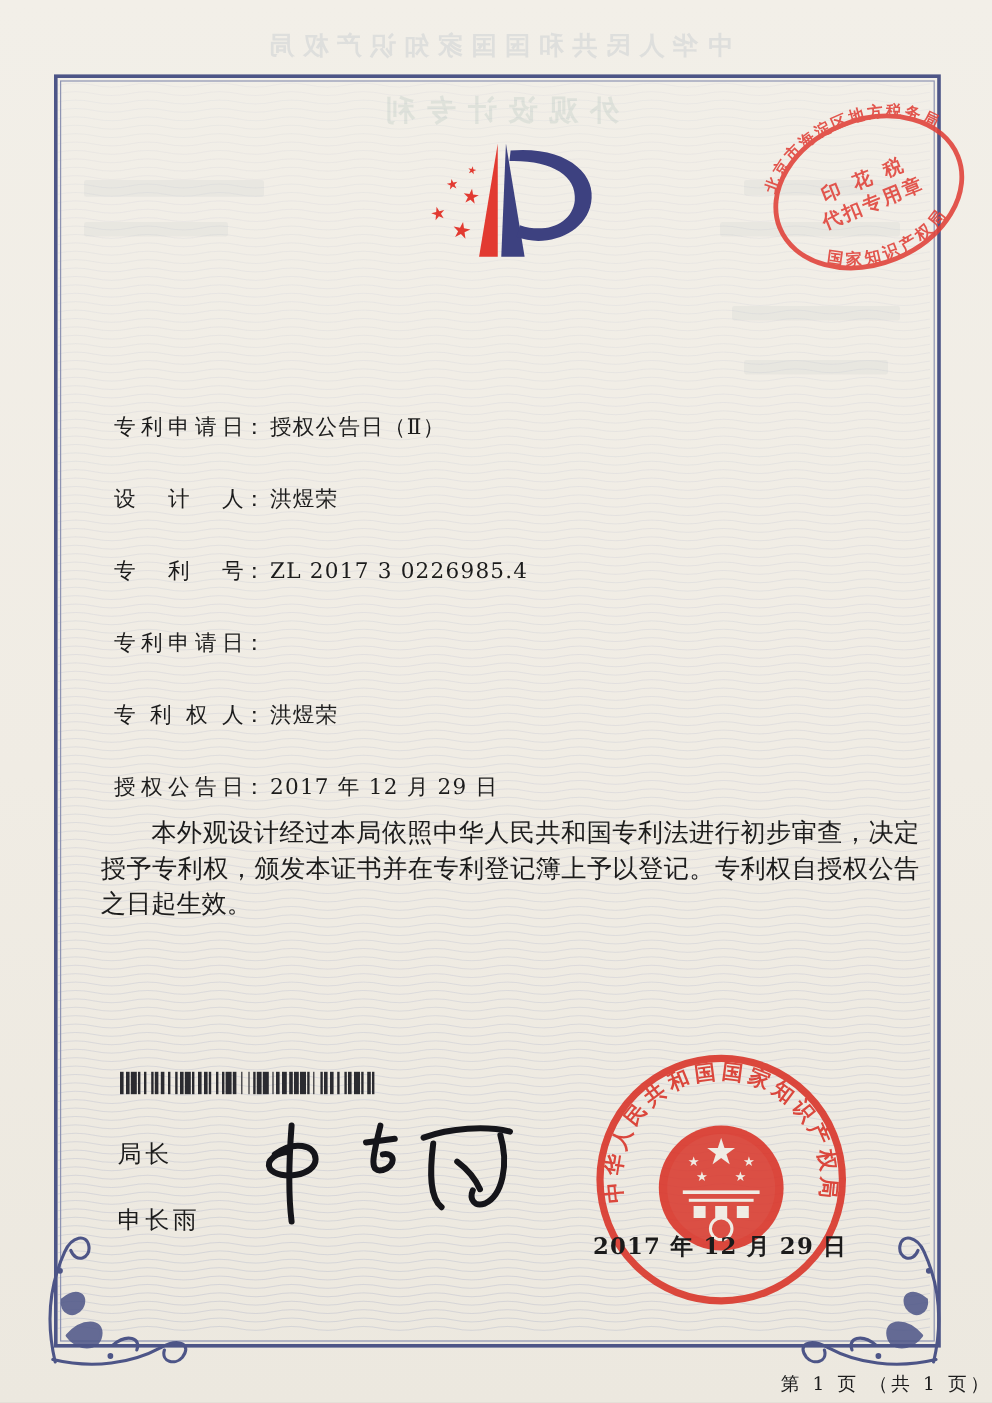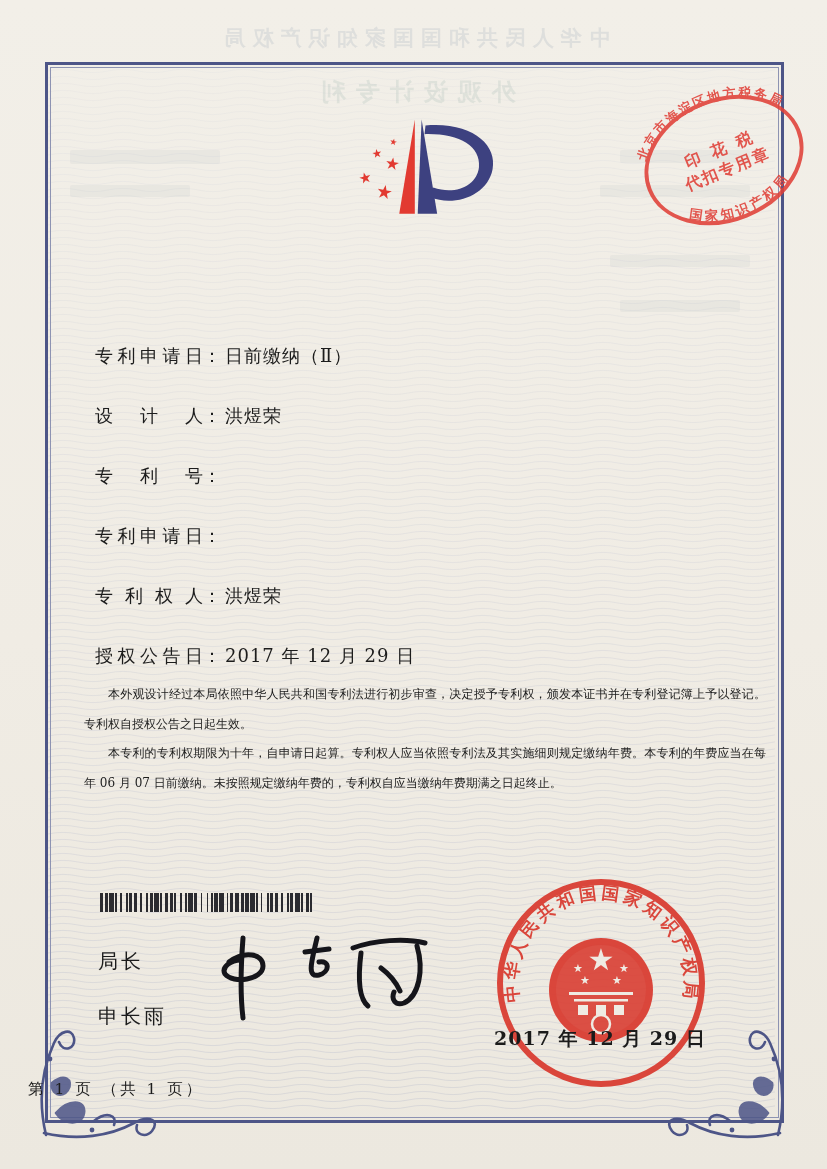--- a/index.html
+++ b/index.html
@@ -23,38 +23,38 @@
   .title{position:absolute;left:0;right:10px;top:238px;text-align:center;
          font-size:41px;font-weight:bold;letter-spacing:8px;color:#141414;}
   
   .fields{position:absolute;left:95px;top:344px;width:640px;display:flex;
           flex-direction:column;gap:36px;font-size:18px;}
   .frow{display:flex;align-items:baseline;white-space:nowrap;}
   .flabel{display:inline-block;width:108px;text-align:justify;text-align-last:justify;}
   .fcolon{margin-right:4px;}
   .fvalue{letter-spacing:1px;}
   
-  .paras{position:absolute;left:84px;top:680px;width:682px;font-size:12px;
+  .paras{position:absolute;left:84px;top:680px;width:682px;font-size:21px;
          line-height:29.5px;text-align:justify;}
   .paras p{margin:0;text-indent:2em;}
   
   .barcode{position:absolute;left:100px;top:893px;width:212px;height:19px;
            display:flex;align-items:stretch;overflow:hidden;}
   .barcode div{height:100%;}
   
   .sig-block{position:absolute;left:98px;top:948px;font-size:20px;letter-spacing:3px;}
   .sig-block .t{margin-bottom:28px;}
   .sig-hand{position:absolute;left:205px;top:922px;}
   
   .seal{position:absolute;left:486px;top:868px;width:230px;height:230px;}
   .seal-date{position:absolute;left:470px;top:1026px;width:260px;text-align:center;
              font-size:19px;font-weight:bold;letter-spacing:1px;color:#1b1b1b;}
   .tax-stamp{position:absolute;left:622px;top:72px;width:205px;height:175px;}
   
-  .footer{position:absolute;left:0;right:0;top:1079px;text-align:left;
+  .footer{position:absolute;left:0;right:0;top:1143px;text-align:right;
           font-size:15.5px;letter-spacing:3px;padding-left:28px;}
   
   .fl-left{position:absolute;left:34px;top:995px;}
   .fl-right{position:absolute;left:640px;top:995px;transform:scaleX(-1);}
 </style>
 </head>
 <body>
 
 <div class="page">
 
@@ -234,50 +234,50 @@
     <text x="56" y="59" font-size="17" fill="#e23a31" text-anchor="middle" transform="rotate(8 55 53)">★</text>
     <text x="28" y="73" font-size="15" fill="#e23a31" text-anchor="middle" transform="rotate(-14 28 68)">★</text>
     <text x="48" y="89" font-size="19" fill="#e23a31" text-anchor="middle" transform="rotate(10 48 82)">★</text>
   </svg>
 
 
   <div class="fields">
     <div class="frow">
       <span class="flabel">专利申请日</span>
         <span class="fcolon">：</span>
-        <span class="fvalue">日前缴纳（Ⅱ）</span>
+        <span class="fvalue">授权公告日（Ⅱ）</span>
     </div>
     <div class="frow">
       <span class="flabel">设计人</span>
         <span class="fcolon">：</span>
         <span class="fvalue">洪煜荣</span>
     </div>
     <div class="frow">
       <span class="flabel">专利号</span>
         <span class="fcolon">：</span>
+        <span class="fvalue">ZL 2017 3 0226985.4</span>
     </div>
     <div class="frow">
       <span class="flabel">专利申请日</span>
         <span class="fcolon">：</span>
     </div>
     <div class="frow">
       <span class="flabel">专利权人</span>
         <span class="fcolon">：</span>
         <span class="fvalue">洪煜荣</span>
     </div>
     <div class="frow">
       <span class="flabel">授权公告日</span>
         <span class="fcolon">：</span>
         <span class="fvalue">2017 年 12 月 29 日</span>
     </div>
   </div>
 
   <div class="paras">
     <p>本外观设计经过本局依照中华人民共和国专利法进行初步审查，决定授予专利权，颁发本证书并在专利登记簿上予以登记。专利权自授权公告之日起生效。</p>
-    <p>本专利的专利权期限为十年，自申请日起算。专利权人应当依照专利法及其实施细则规定缴纳年费。本专利的年费应当在每年 06 月 07 日前缴纳。未按照规定缴纳年费的，专利权自应当缴纳年费期满之日起终止。</p>
   </div>
 
   <div class="barcode" id="barcode">
       <div style="width: 3.1px; flex: 0 0 auto; background: rgb(43, 43, 48);"></div>
       <div style="width: 1.55px; flex: 0 0 auto; background: transparent;"></div>
       <div style="width: 3.1px; flex: 0 0 auto; background: rgb(43, 43, 48);"></div>
       <div style="width: 1.55px; flex: 0 0 auto; background: transparent;"></div>
       <div style="width: 4.65px; flex: 0 0 auto; background: rgb(43, 43, 48);"></div>
       <div style="width: 1.55px; flex: 0 0 auto; background: transparent;"></div>
       <div style="width: 1.55px; flex: 0 0 auto; background: rgb(43, 43, 48);"></div>

